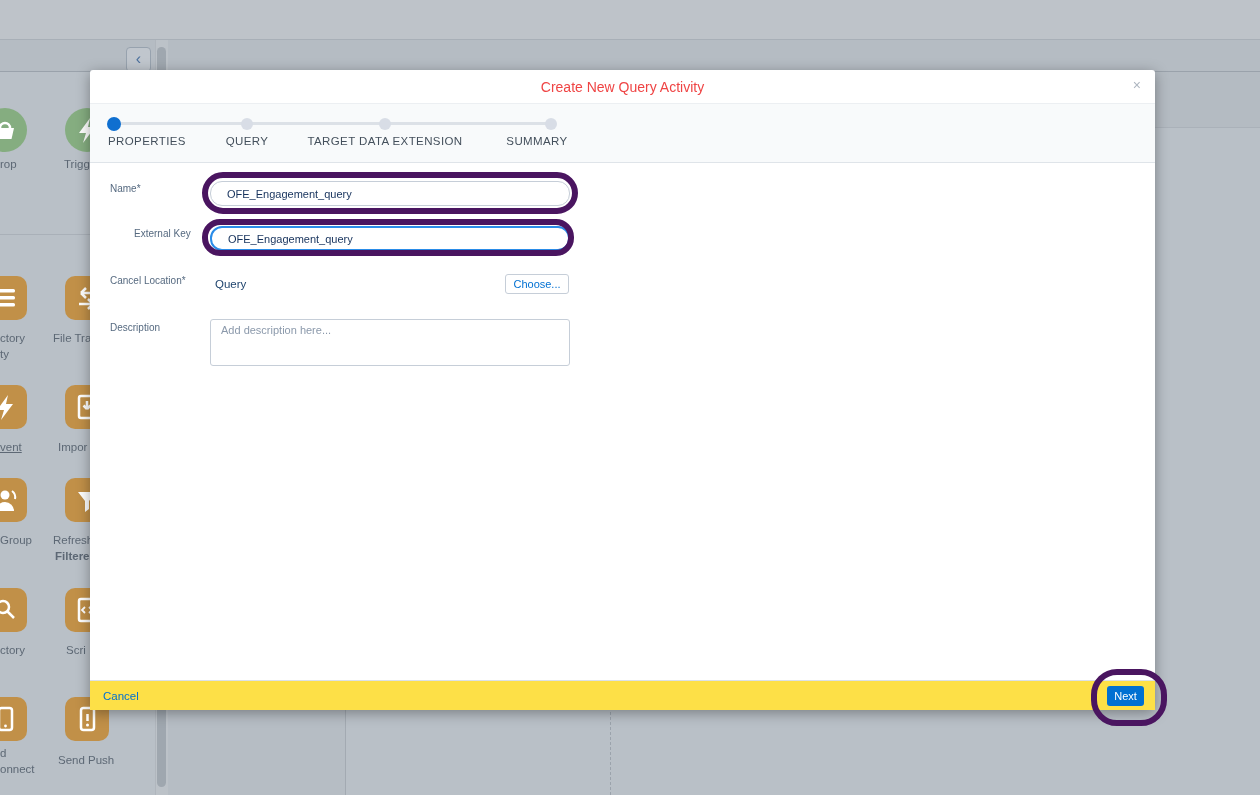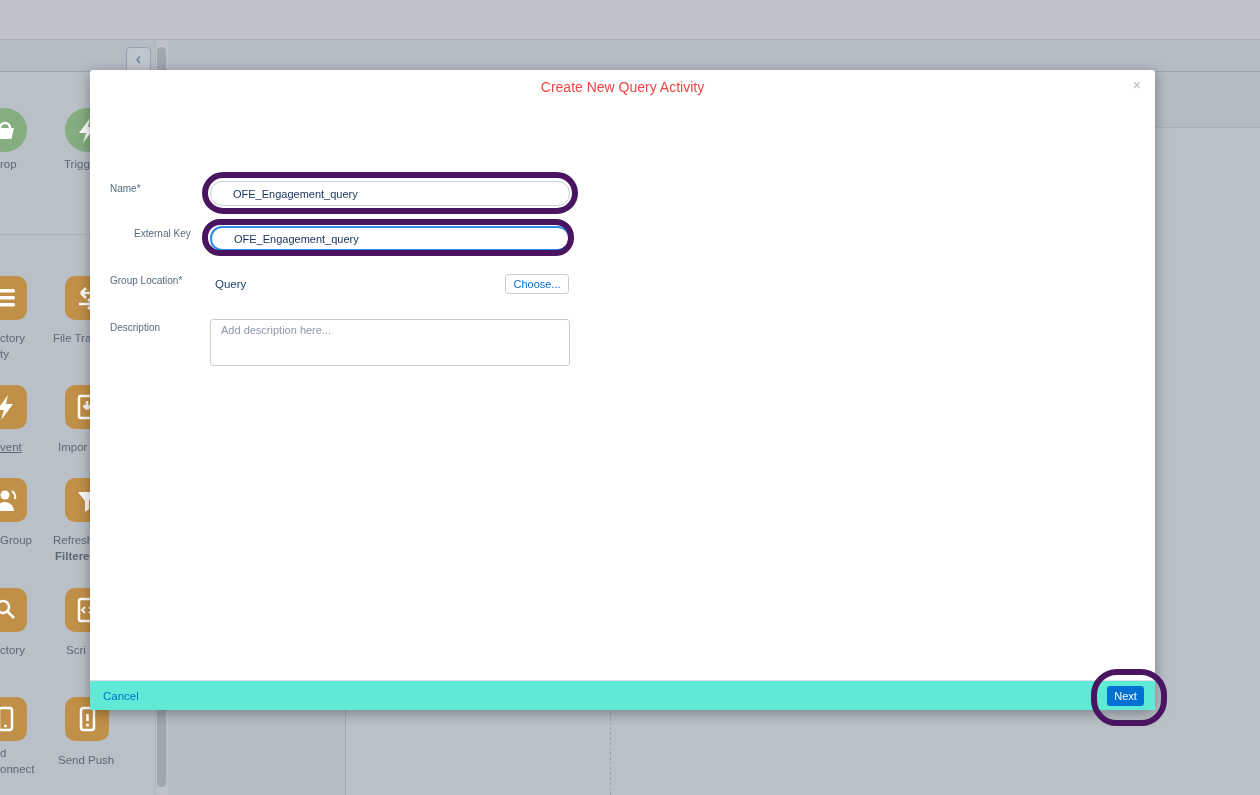--- a/index.html
+++ b/index.html
@@ -57,28 +57,28 @@
   .m-close { right:14px; top:8px; color:#aeb6c0; font-size:14px; line-height:14px; }
 
   .m-progress { left:0; top:33px; width:1065px; height:60px; background:#f8fafb; border-top:1px solid #eceff2; border-bottom:1px solid #dfe4e9; }
   .p-line { left:24px; top:18px; width:437px; height:3px; background:#dce1e7; border-radius:2px; }
   .p-dot { width:12px; height:12px; border-radius:50%; background:#d8dde6; top:14px; }
   .p-dot.active { width:14px; height:14px; background:#0f6fd0; top:13px; }
   .p-lbl { top:31px; color:#44505c; font-size:11.5px; letter-spacing:.4px; white-space:nowrap; }
   .p-lbl.ctr { transform:translateX(-50%); }
 
   .m-lbl { color:#566a80; font-size:10px; z-index:11; }
-  .m-input { left:120px; width:360px; height:25px; border:1px solid #c6ced8; border-radius:12px; padding:0 22px; font-family:"Liberation Sans",sans-serif; font-size:11px; color:#16325c; background:#fff; outline:none; }
+  .m-input { left:120px; width:360px; height:25px; border:1px solid #c6ced8; border-radius:12px; padding:0 16px; font-family:"Liberation Sans",sans-serif; font-size:11px; color:#16325c; background:#fff; outline:none; }
   .m-input.focused { border:2px solid #2a8ce8; }
   .m-folder-val { color:#20456e; font-size:11.5px; }
   .m-choose { left:415px; top:204px; width:64px; height:20px; background:#fff; border:1px solid #c6ced8; border-radius:3px; color:#0070d2; font-size:11px; text-align:center; line-height:18px; }
   .m-textarea { left:120px; top:249px; width:360px; height:47px; border:1px solid #c6ced8; border-radius:3px; padding:4px 10px; font-family:"Liberation Sans",sans-serif; font-size:11px; color:#16325c; resize:none; outline:none; }
   .m-textarea::placeholder { color:#8b99ab; }
 
-  .m-footer { left:0; top:610px; width:1065px; height:30px; background:#5eead4; border-top:1px solid #dbe1e7; }
+  .m-footer { left:0; top:610px; width:1065px; height:30px; background:#fde047; border-top:1px solid #dbe1e7; }
   .m-cancel { left:13px; top:0; line-height:30px; color:#0070d2; font-size:11.5px; }
   .m-next { right:11px; top:5px; width:37px; height:20px; background:#0070d2; border-radius:3px; color:#fff; font-size:11px; text-align:center; line-height:20px; }
 
   
   .ann { border:6px solid #4a1560; z-index:20; background:transparent; }
   .ann-name { left:202px; top:172px; width:376px; height:42px; border-radius:21px; }
   .ann-key  { left:202px; top:219px; width:372px; height:37px; border-radius:18px; }
   .ann-next { left:1091px; top:669px; width:76px; height:57px; border-radius:26px; }
 
   svg { display:block; }
@@ -227,28 +227,39 @@
     </svg>
 </div>
 <div class="abs plabel" style="left:58px; top:753px;">Send Push</div>
 
 <div class="abs modal">
   <div class="abs m-header">
     <div class="m-title">Create New Query Activity</div>
     <div class="abs m-close">×</div>
   </div>
 
+  <div class="abs m-progress">
+    <div class="abs p-line"></div>
+    <div class="abs p-dot active" style="left:17px;"></div>
+    <div class="abs p-dot" style="left:151px;"></div>
+    <div class="abs p-dot" style="left:289px;"></div>
+    <div class="abs p-dot" style="left:455px;"></div>
+    <div class="abs p-lbl" style="left:18px;">PROPERTIES</div>
+    <div class="abs p-lbl ctr" style="left:157px;">QUERY</div>
+    <div class="abs p-lbl ctr" style="left:295px;">TARGET DATA EXTENSION</div>
+    <div class="abs p-lbl ctr" style="left:447px;">SUMMARY</div>
+  </div>
 
   <div class="abs m-lbl" style="left:20px; top:113px;">Name*</div>
   <input class="abs m-input" style="top: 111px;" value="OFE_Engagement_query">
 
   <div class="abs m-lbl" style="left:20px; top:158px;padding-left:24px;">External Key</div>
   <input class="abs m-input focused" style="top: 156px;" value="OFE_Engagement_query">
 
-  <div class="abs m-lbl" style="left:20px; top:205px;">Group Location*</div>
+  <div class="abs m-lbl" style="left:20px; top:205px;">Cancel Location*</div>
   <div class="abs m-folder-val" style="left:125px; top:208px;">Query</div>
   <div class="abs m-choose">Choose...</div>
 
   <div class="abs m-lbl" style="left:20px; top:252px;">Description</div>
   <textarea class="abs m-textarea" placeholder="Add description here..." style=""></textarea>
 
   <div class="abs m-footer">
     <div class="abs m-cancel">Cancel</div>
     <div class="abs m-next">Next</div>
   </div>

